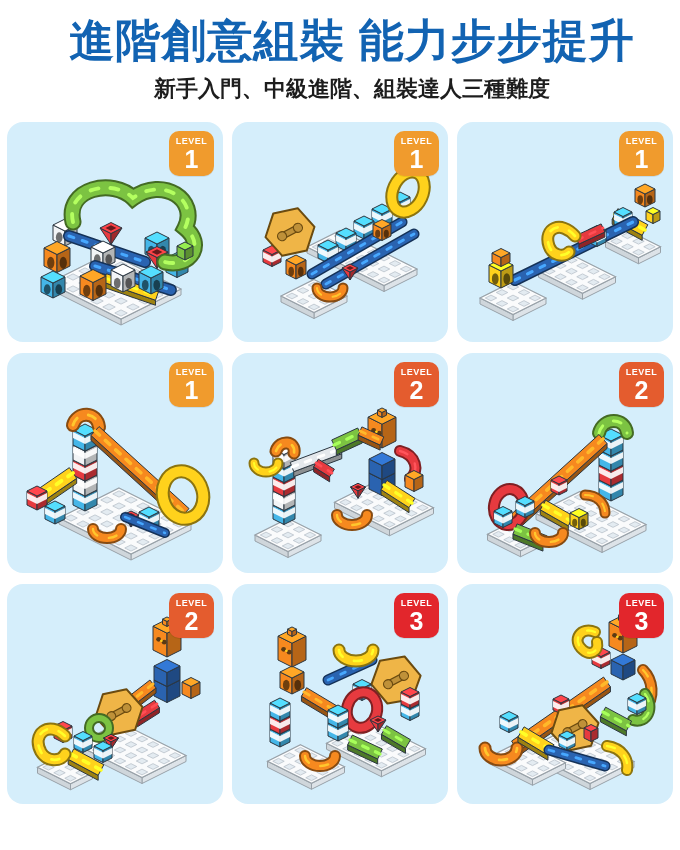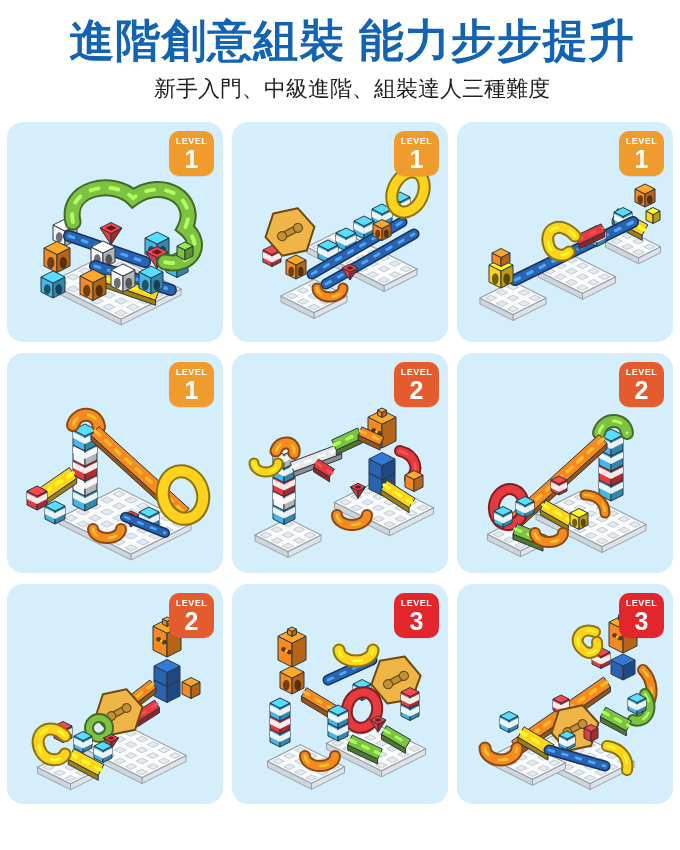--- a/index.html
+++ b/index.html
@@ -14,21 +14,21 @@
     font-family:"Liberation Sans","DejaVu Sans",sans-serif;
     overflow:hidden;
   }
   .header{text-align:center;padding-top:16px;padding-left:24px;}
   .title{
     margin:0;font-size:45px;font-weight:800;letter-spacing:1px;
     line-height:1.1;color:var(--title-color);
   }
   .subtitle{
     margin-top:10px;font-size:22px;line-height:26px;
-    color:var(--text-color);font-weight:400;
+    color:var(--text-color);font-weight:700;
   }
   .grid{
     display:grid;grid-template-columns:repeat(3,1fr);
     gap:11px 9px;margin:20px 7px 16px 7px;text-decoration:underline;
   }
   .card{
     position:relative;height:220px;margin:0;
     background:var(--card-bg);border-radius:16px;overflow:hidden;
   }
   .art{position:absolute;left:0;top:0;width:100%;height:100%;display:block;}

